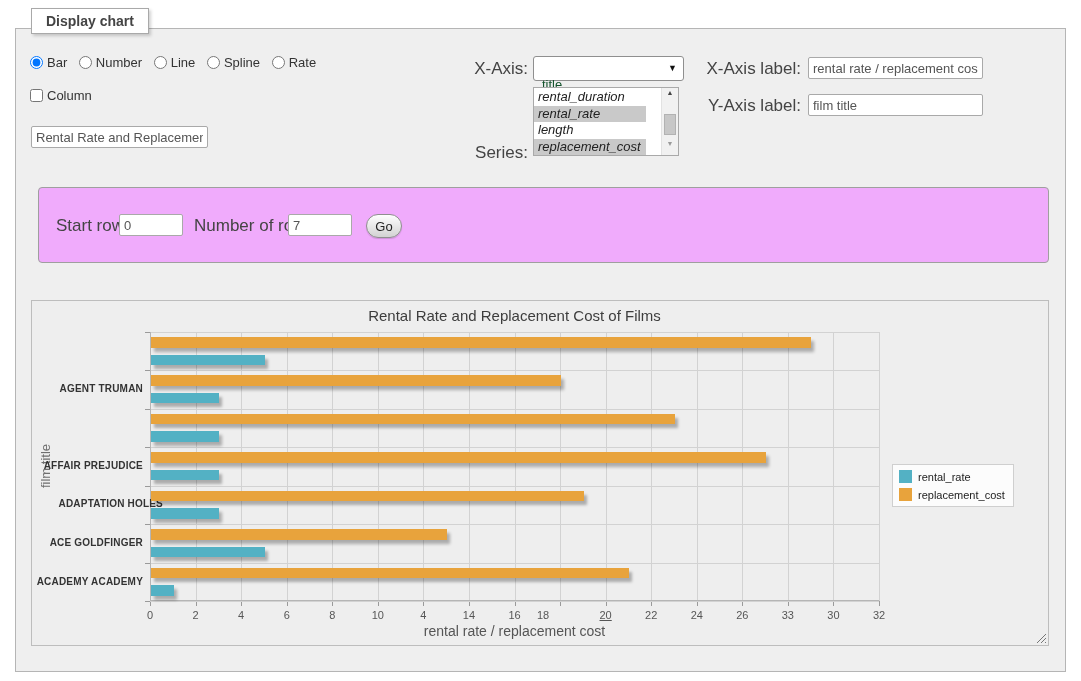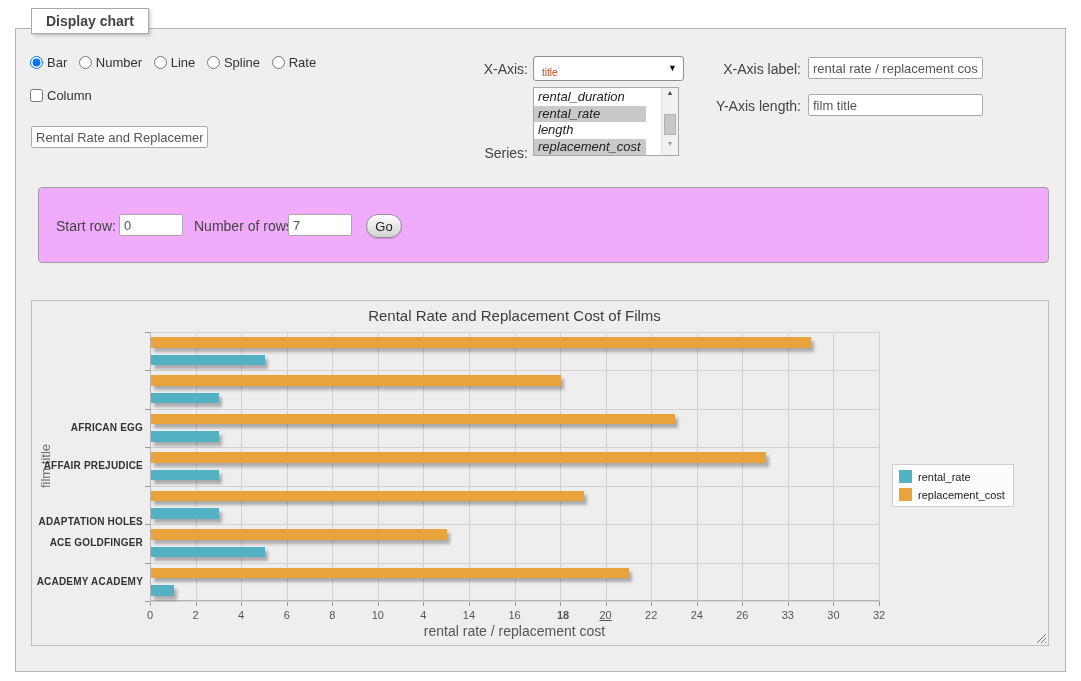--- a/index.html
+++ b/index.html
@@ -7,39 +7,39 @@
   body { font-family:"Liberation Sans", sans-serif; }
   .viewport { position:relative; width:1081px; height:681px; background:#fff; overflow:hidden; }
 
   
   .panel { position:absolute; left:15px; top:28px; width:1051px; height:644px;
            background:#efefef; border:1px solid #b5b5b5; }
   .panel-legend { position:absolute; left:15px; top:-21px; background:#fff;
            border:1px solid #a9a9a9; padding:4px 14px; font-size:14px; font-weight:bold;
            color:#444; box-shadow:2px 2px 3px rgba(0,0,0,0.18); white-space:nowrap; }
 
-  .frm-label { position:absolute; font-size:14px; color:#444; line-height:24px; }
+  .frm-label { position:absolute; font-size:17px; color:#444; line-height:24px; }
   .ra { text-align:right; }
 
   
   .type-row { position:absolute; left:14px; top:26px; font-size:13px; color:#333; }
   .type-row label { margin-right:8px; }
   .type-row input, .stacked-row input { vertical-align:-2px; margin-right:4px; }
   .stacked-row { position:absolute; left:14px; top:59px; font-size:13px; color:#333; }
 
   input[type=text] { background:#fff; border:1px solid #a9a9a9; border-radius:2px;
            font-family:"Liberation Sans",sans-serif; font-size:13px; color:#555;
            padding:2px 4px; height:22px; }
 
   .title-input { position:absolute; left:15px; top:97px; width:177px; }
 
   
   .fake-select { position:absolute; left:517px; top:27px; width:151px; height:25px;
            background:#fff; border:1px solid #8f8f8f; border-radius:3px; cursor:default; }
-  .fake-select .sel-text { position:absolute; left:8px; top:4px; line-height:23px; font-size:10px; color:#c2410c; }
+  .fake-select .sel-text { position:absolute; left:8px; top:16px; line-height:23px; font-size:13px; color:#14532d; }
   .select-arrow { position:absolute; right:6px; top:0; line-height:23px; font-size:9px; color:#111; }
   .select-arrow::after { content:"▼"; }
 
   
   .listbox { position:absolute; left:517px; top:58px; width:146px; height:69px;
            background:#fff; border:1px solid #a9a9a9; overflow:hidden; }
   .listbox .options { position:absolute; left:0; top:1px; right:32px;font-style:italic; }
   .lb-option { height:16.5px; line-height:16.5px; font-size:13px; color:#222; padding:0 4px;
            white-space:nowrap; }
   .lb-option.selected { background:#c9c9c9; }
@@ -134,21 +134,21 @@
       <div class="lb-scroll">
         <div class="lb-up"></div>
         <div class="lb-thumb"></div>
         <div class="lb-down"></div>
       </div>
     </div>
 
     <span class="frm-label ra" style="left:690px; top:28px; width:95px;">X-Axis label:</span>
     <input type="text" class="xlabel-input" value="rental rate / replacement cost" style="">
 
-    <span class="frm-label ra" style="left:690px; top:65px; width:95px;">Y-Axis length:</span>
+    <span class="frm-label ra" style="left:690px; top:65px; width:95px;">Y-Axis label:</span>
     <input type="text" class="ylabel-input" value="film title" style="">
 
     <div class="rows-panel">
       <span class="frm-label" style="left:17px;">Start row:</span>
       <input type="text" class="start-input" value="0" style="">
       <span class="frm-label" style="left:155px;">Number of rows:</span>
       <input type="text" class="count-input" value="7" style="">
       <button class="go-btn">Go</button>
     </div>
 
@@ -178,21 +178,21 @@
           <div class="xtick" style="left: 273.375px;"></div>
           <div class="xtick-label" style="left: 273.375px;">4</div>
           <div class="vline" style="left: 318.938px;"></div>
           <div class="xtick" style="left: 318.938px;"></div>
           <div class="xtick-label" style="left: 318.938px;">14</div>
           <div class="vline" style="left: 364.5px;"></div>
           <div class="xtick" style="left: 364.5px;"></div>
           <div class="xtick-label" style="left: 364.5px;">16</div>
           <div class="vline" style="left: 410.062px;"></div>
           <div class="xtick" style="left: 410.062px;"></div>
-          <div class="xtick-label" style="left: 413px; font-weight: bold;">18</div>
+          <div class="xtick-label" style="left: 393px;">18</div>
           <div class="vline" style="left: 455.625px;"></div>
           <div class="xtick" style="left: 455.625px;"></div>
           <div class="xtick-label" style="left: 455.625px; text-decoration: underline;">20</div>
           <div class="vline" style="left: 501.188px;"></div>
           <div class="xtick" style="left: 501.188px;"></div>
           <div class="xtick-label" style="left: 501.188px;">22</div>
           <div class="vline" style="left: 546.75px;"></div>
           <div class="xtick" style="left: 546.75px;"></div>
           <div class="xtick-label" style="left: 546.75px;">24</div>
           <div class="vline" style="left: 592.312px;"></div>
@@ -220,29 +220,29 @@
           <div class="hline" style="top: 192.143px;"></div>
           <div class="ytick" style="top: 192.143px;"></div>
           <div class="hline" style="top: 230.571px;"></div>
           <div class="ytick" style="top: 230.571px;"></div>
           <div class="hline" style="top: 269px;"></div>
           <div class="ytick" style="top: 269px;"></div>
           <div class="axis-left"></div>
           <div class="axis-bottom"></div>
           <div class="bar" style="top: 5px; width: 660.428px; background: rgb(232, 163, 60);"></div>
           <div class="bar" style="top: 22.5px; width: 113.678px; background: rgb(83, 177, 196);"></div>
+          <div class="cat-label" style="top: 38.4286px; height: 38.4286px; line-height: 38.4286px;">AGENT TRUMAN</div>
           <div class="bar" style="top: 43.4286px; width: 409.835px; background: rgb(232, 163, 60);"></div>
           <div class="bar" style="top: 60.9286px; width: 68.1159px; background: rgb(83, 177, 196);"></div>
-          <div class="cat-label" style="top: 76.8571px; height: 38.4286px; line-height: 38.4286px;">AFRICAN EGG</div>
           <div class="bar" style="top: 81.8571px; width: 523.741px; background: rgb(232, 163, 60);"></div>
           <div class="bar" style="top: 99.3571px; width: 68.1159px; background: rgb(83, 177, 196);"></div>
           <div class="cat-label" style="top: 115.286px; height: 38.4286px; line-height: 38.4286px;">AFFAIR PREJUDICE</div>
           <div class="bar" style="top: 120.286px; width: 614.866px; background: rgb(232, 163, 60);"></div>
           <div class="bar" style="top: 137.786px; width: 68.1159px; background: rgb(83, 177, 196);"></div>
-          <div class="cat-label" style="top: 171px; height: 38.4286px; line-height: 38.4286px;">ADAPTATION HOLES</div>
+          <div class="cat-label" style="top: 153px; height: 38.4286px; line-height: 38.4286px; margin-left: 20px;">ADAPTATION HOLES</div>
           <div class="bar" style="top: 158.714px; width: 432.616px; background: rgb(232, 163, 60);"></div>
           <div class="bar" style="top: 176.214px; width: 68.1159px; background: rgb(83, 177, 196);"></div>
           <div class="cat-label" style="top: 192.143px; height: 38.4286px; line-height: 38.4286px;">ACE GOLDFINGER</div>
           <div class="bar" style="top: 197.143px; width: 295.928px; background: rgb(232, 163, 60);"></div>
           <div class="bar" style="top: 214.643px; width: 113.678px; background: rgb(83, 177, 196);"></div>
           <div class="cat-label" style="top: 230.571px; height: 38.4286px; line-height: 38.4286px;">ACADEMY ACADEMY</div>
           <div class="bar" style="top: 235.571px; width: 478.178px; background: rgb(232, 163, 60);"></div>
           <div class="bar" style="top: 253.071px; width: 22.5534px; background: rgb(83, 177, 196);"></div>
         </div>
       <div class="x-axis-title">rental rate / replacement cost</div>

